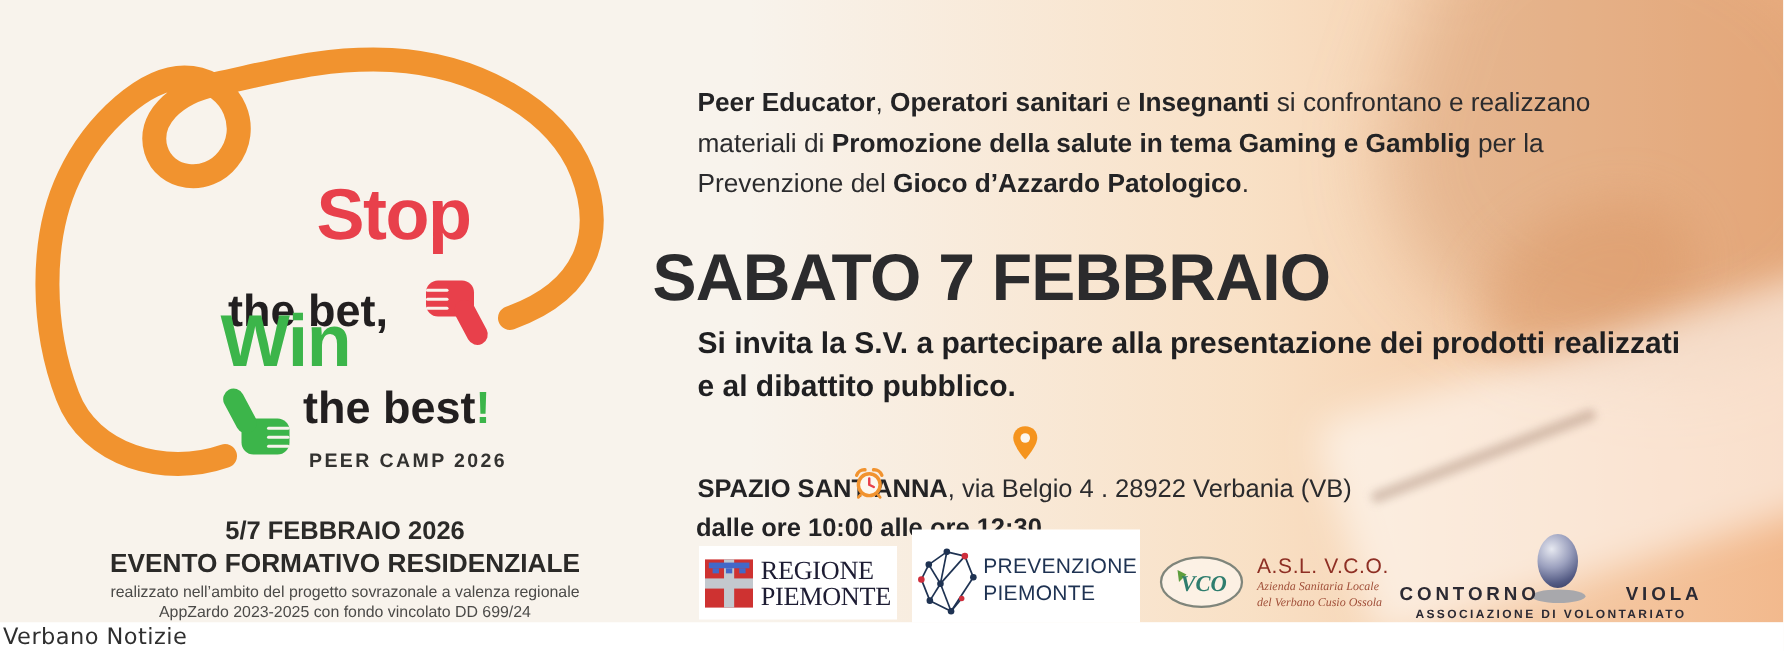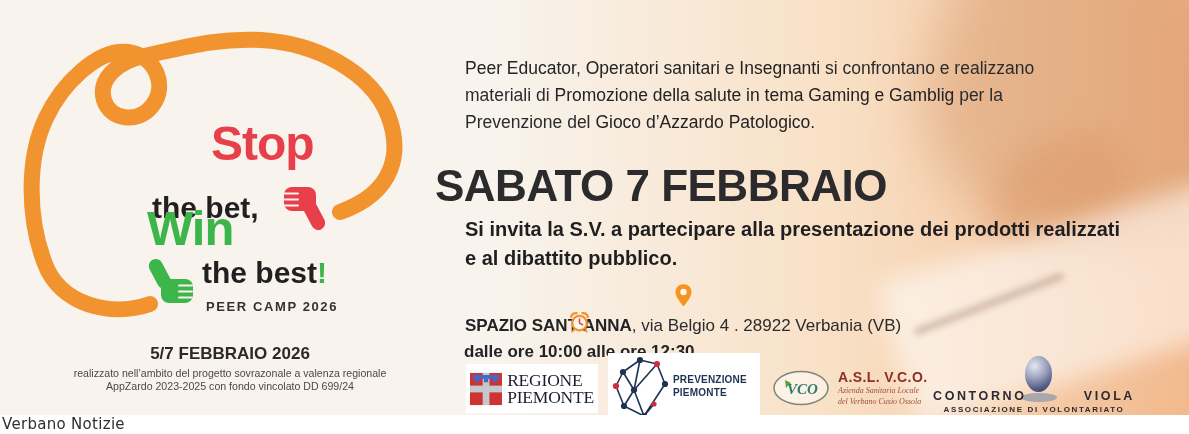--- a/index.html
+++ b/index.html
@@ -34,41 +34,41 @@
   .t-up{left:143px;top:254px;}
   
   .dates{position:absolute;left:20px;top:344px;width:420px;text-align:center;color:#2B2A28;}
   .dates .d1{font-size:17px;font-weight:700;}
   .dates .d2{font-size:17.5px;font-weight:700;margin-top:1px;}
   .dates .n{font-size:10.6px;color:#4B4A48;margin-top:3px;line-height:1.16;}
   .dates .n + .n{margin-top:1px;}
   
   .intro{position:absolute;left:465px;top:55px;width:628px;font-size:17.5px;
          line-height:27px;color:#2B2B2D;}
-  .intro b{font-weight:400;color:#232325;}
+  .intro b{font-weight:700;color:#232325;}
   .day{position:absolute;left:435px;top:161px;font-size:44px;font-weight:700;
        color:#2B2B2D;letter-spacing:-0.5px;white-space:nowrap;}
   .invite{position:absolute;left:465px;top:215px;width:656px;font-size:20px;
           font-weight:700;line-height:29px;color:#1F1F21;}
   .row{position:absolute;display:flex;align-items:center;gap:9px;flex-direction:column;}
   .row-loc{left:465px;top:284px;}
   .row-time{left:464px;top:311px;}
   .loc-text{font-size:17px;color:#2B2B2D;white-space:nowrap;}
   .loc-text b{font-weight:700;color:#232325;}
   .time-text{font-size:17px;font-weight:700;color:#232325;white-space:nowrap;}
   
   .p-regione{position:absolute;left:466px;top:364px;width:132px;height:49px;background:#fff;
              display:flex;align-items:center;gap:5px;padding:0 4px;box-sizing:border-box;}
   .regione-name{font-family:"Liberation Serif",serif;font-size:17.5px;line-height:0.92;
                 color:#1D1C33;letter-spacing:-0.2px;}
   .p-prev{position:absolute;left:608px;top:353px;width:152px;height:67px;background:#ffffff;
           display:flex;align-items:center;gap:3px;padding:0 2px;box-sizing:border-box;}
-  .prev-name{font-size:10px;font-weight:700;color:#1E3252;line-height:1.25;letter-spacing:0.2px;}
+  .prev-name{font-size:14px;font-weight:400;color:#1E3252;line-height:1.25;letter-spacing:0.2px;}
   .p-asl{position:absolute;left:772px;top:369px;display:flex;align-items:center;gap:8px;}
-  .asl-title{font-size:14px;font-weight:700;color:#8E2F24;letter-spacing:0.4px;}
+  .asl-title{font-size:14px;font-weight:400;color:#8E2F24;letter-spacing:0.4px;}
   .asl-sub{font-family:"Liberation Serif",serif;font-style:italic;font-size:8px;
            color:#A1503A;line-height:1.25;margin-top:1px;}
   .p-cv{position:absolute;left:933px;top:356px;width:202px;height:58px;}
   .cv-sphere{position:absolute;left:92px;top:0;width:27px;height:36px;border-radius:50%;
      background:radial-gradient(circle at 35% 28%, #E6E8F0 0%, #9BA0BE 40%, #555C85 72%, #2F3356 100%);}
   .cv-shadow{position:absolute;left:88px;top:37px;width:36px;height:9px;border-radius:50%;
      background:#A8A8AC;}
   .cv-words{position:absolute;left:0;top:33px;width:202px;display:flex;justify-content:space-between;}
   .cv-word{font-size:12.5px;font-weight:700;letter-spacing:2.6px;color:#2C2A33;}
   .cv-sub{position:absolute;left:0;top:49px;width:202px;text-align:center;font-size:8px;
@@ -129,20 +129,21 @@
             <line x1="36" y1="43.5" x2="49" y2="43.5"></line>
           </g>
         </svg>
 
         <div class="word w-best"><span>the best</span><span class="bang">!</span></div>
         <div class="word w-camp">PEER CAMP 2026</div>
       </div>
 
       <div class="dates">
         <div class="d1">5/7 FEBBRAIO 2026</div>
+        <div class="d2">EVENTO FORMATIVO RESIDENZIALE</div>
         <div class="n">realizzato nell’ambito del progetto sovrazonale a valenza regionale</div>
         <div class="n">AppZardo 2023-2025 con fondo vincolato DD 699/24</div>
       </div>
 
       <div class="intro"><b>Peer Educator</b><span>, </span><b>Operatori sanitari</b><span> e </span><b>Insegnanti</b><span> si confrontano e realizzano materiali di </span><b>Promozione della salute in tema Gaming e Gamblig</b><span> per la Prevenzione del </span><b>Gioco d’Azzardo Patologico</b><span>.</span></div>
 
       <div class="day">SABATO 7 FEBBRAIO</div>
 
       <div class="invite">Si invita la S.V. a partecipare alla presentazione dei prodotti realizzati e al dibattito pubblico.</div>
 

